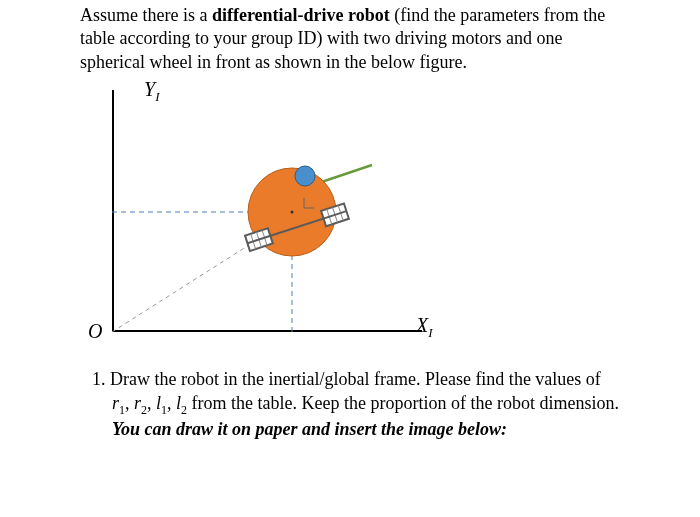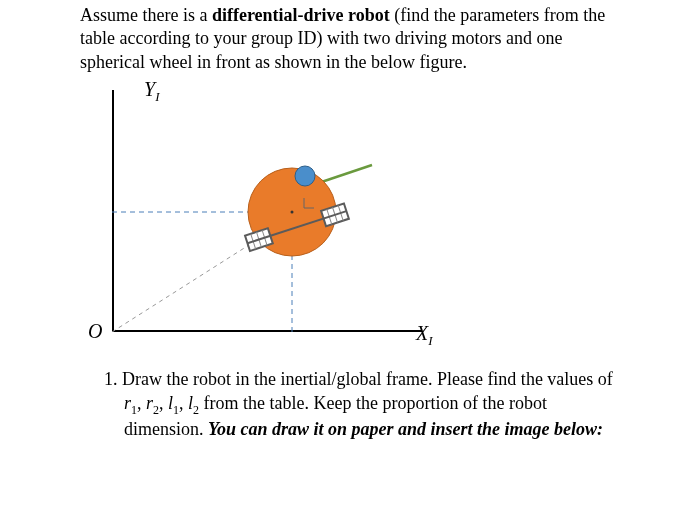--- a/index.html
+++ b/index.html
@@ -46,41 +46,41 @@
       left: 40px;
       top: -4px;
       font-style: italic;
       font-size: 20px;
       margin-left: 20px;
     }
     .y-label sub { font-size: 13px; font-style: italic; }
     .x-label {
       position: absolute;
       left: 332px;
-      bottom: 0;
+      bottom: 8px;
       font-style: italic;
       font-size: 20px;
     }
     .x-label sub { font-size: 13px; font-style: italic; }
     .origin-label {
       position: absolute;
       left: 4px;
       bottom: 6px;
       font-style: italic;
       font-size: 20px;
     }
     .robot-svg {
       position: absolute;
       left: 28px;
       bottom: 18px;
       width: 310px;
       height: 242px;
     }
     .question {
-      margin-left: 24px;
+      margin-left: 12px;
       text-indent: -20px;
       padding-left: 20px;
     }
     sub { font-size: 12px; vertical-align: sub; }
   </style>
 </head>
 <body>
 
 <div class="intro">
   <span>Assume there is a </span><span class="bold">differential-drive robot</span><span> (find the parameters from the table according to your group ID) with two driving motors and one spherical wheel in front as shown in the below figure.</span>

